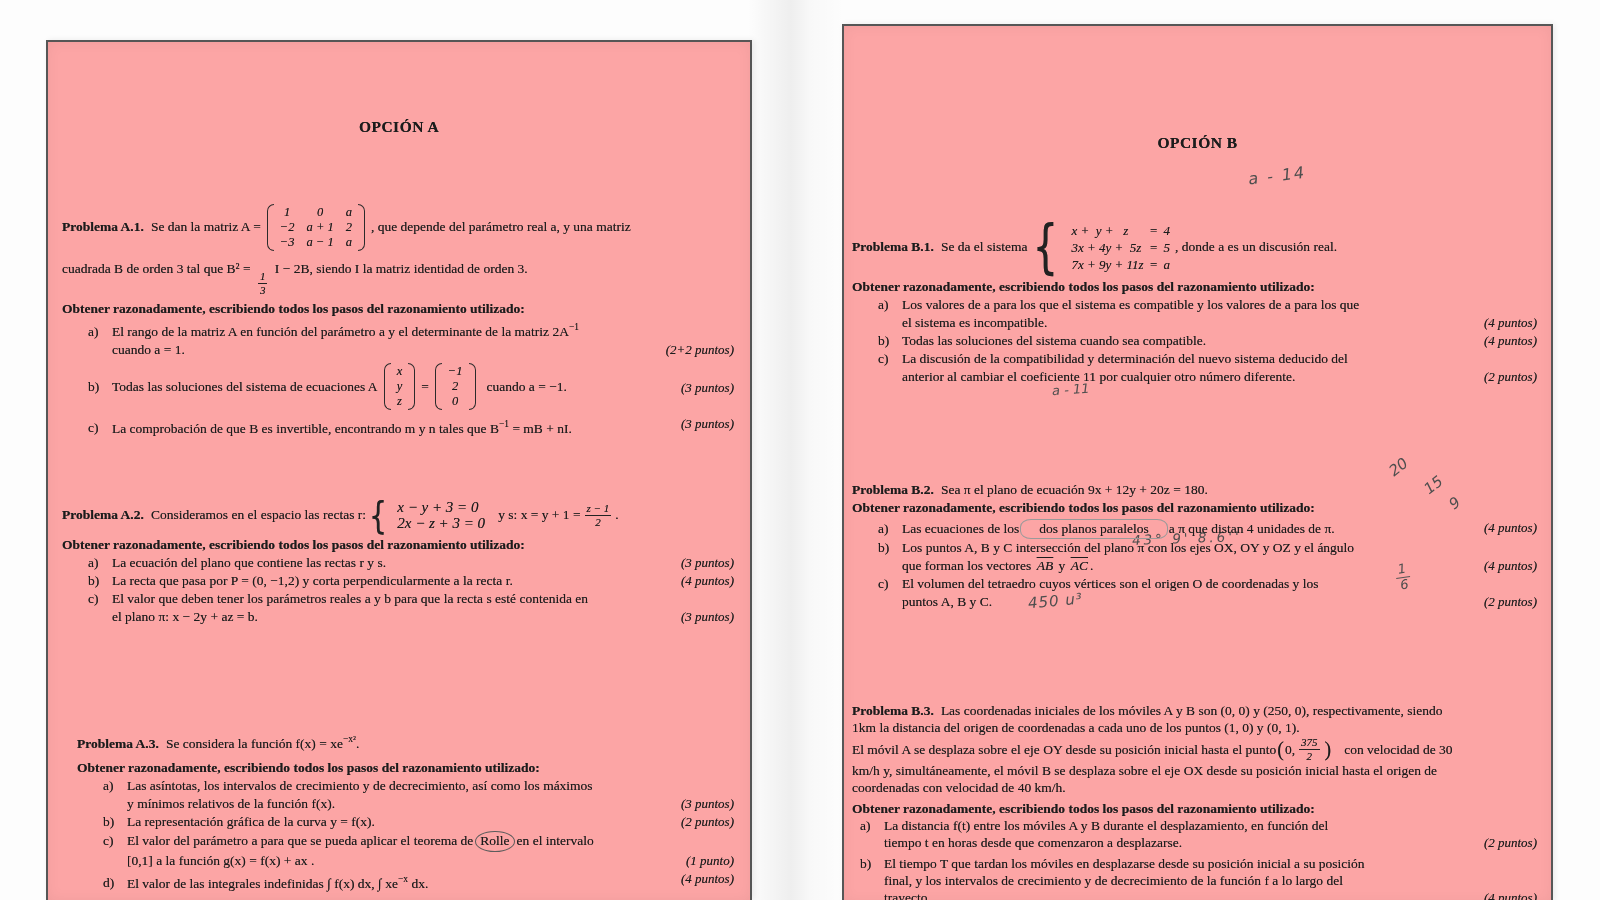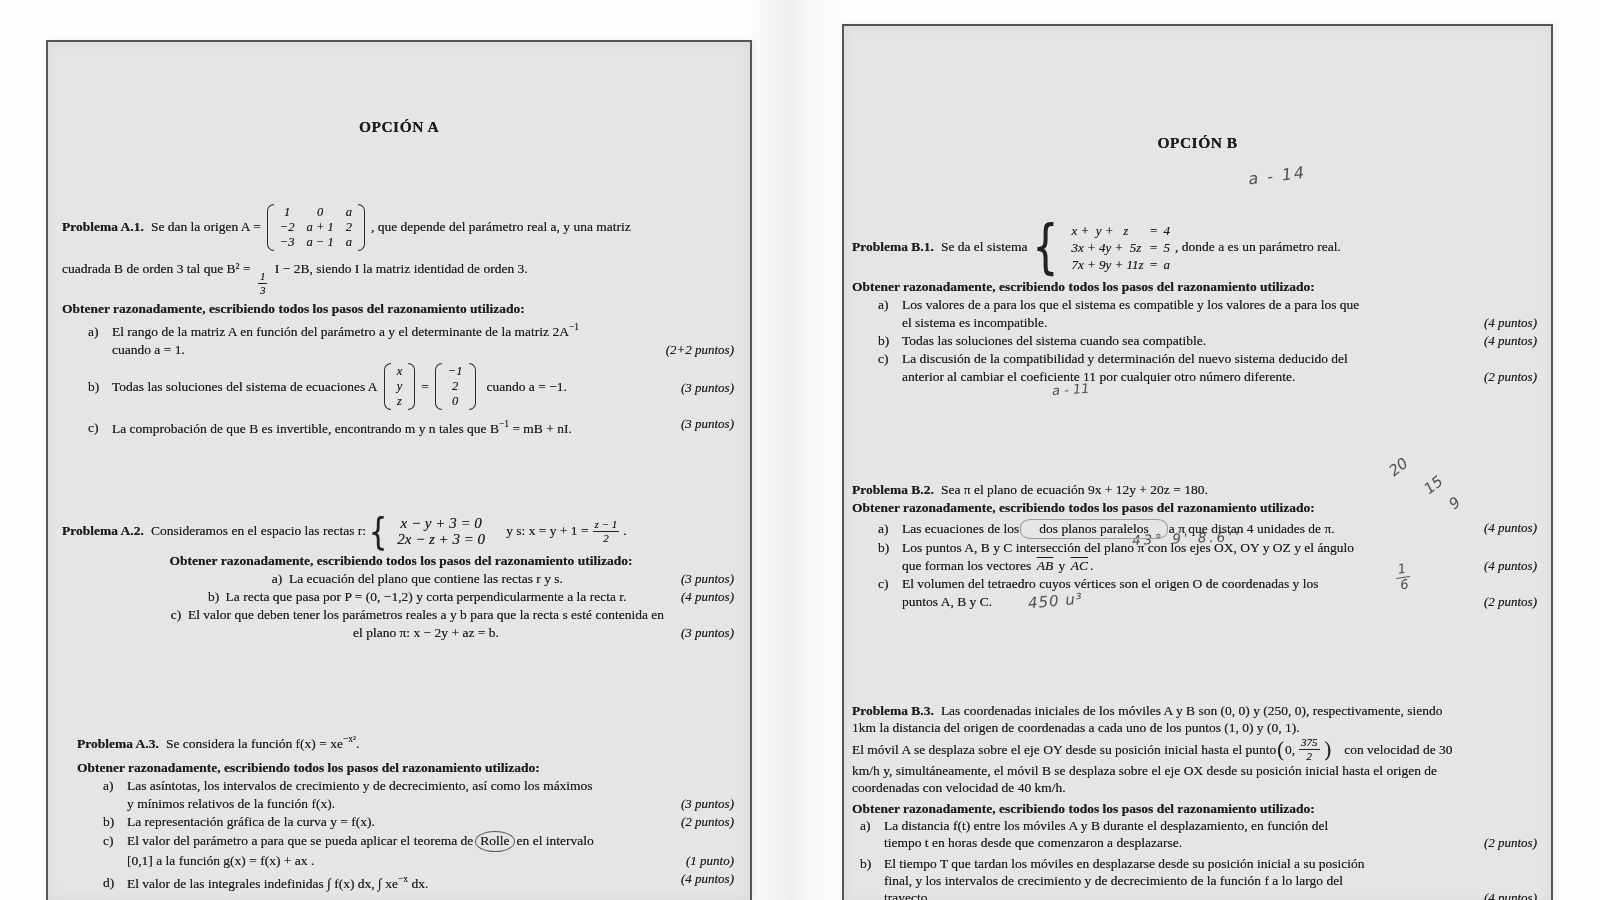--- a/index.html
+++ b/index.html
@@ -1,19 +1,19 @@
 <!DOCTYPE html>
 <html><head>
 <meta charset="utf-8">
 <style>
   html,body{margin:0;padding:0;}
   body{width:1600px;height:900px;overflow:hidden;background:#fdfdfd;
        font-family:"Liberation Serif",serif;color:#1c1c1c;}
   #canvas{position:relative;width:1600px;height:900px;}
-  .page{position:absolute;background:#e5e5e5;border:2px solid #565656;border-bottom:none;
+  .page{position:absolute;background:#fca5a5;border:2px solid #565656;border-bottom:none;
         box-shadow:inset 0 0 14px rgba(0,0,0,0.05), 2px 0 6px rgba(0,0,0,0.08);}
   .gutter{position:absolute;top:0;height:900px;pointer-events:none;
         background:linear-gradient(90deg,rgba(0,0,0,0) 0%,rgba(0,0,0,0.06) 45%,rgba(0,0,0,0.02) 65%,rgba(0,0,0,0) 100%);}
   .ptitle{position:absolute;width:100%;text-align:center;font-weight:bold;
         font-size:15.5px;letter-spacing:0.5px;text-shadow:0 0 0.5px #333;}
   .block{position:absolute;font-size:13.5px;line-height:18px;text-shadow:0 0 0.4px rgba(40,40,40,.65);}
   .bl,.mrow{position:relative;white-space:nowrap;}
   .mrow{display:flex;align-items:center;}
   .plabel{font-weight:bold;margin-right:7px;white-space:pre;}
   .obt{font-weight:bold;}
@@ -57,21 +57,21 @@
 
 <div id="canvas">
   <div class="gutter" style="left:748px;width:96px;"></div>
 
   <div class="page" style="left:46px;top:40px;width:702px;height:858px;">
     <div class="ptitle" style="top:76px;">OPCIÓN A</div>
 
     <div class="block" style="top:156px;left:14px;right:10px;">
       <div class="mrow" style="height:58px;">
         <span class="plabel">Problema A.1.</span>
-        <span>Se dan la origen  A =</span>
+        <span>Se dan la matriz  A =</span>
         <span class="mat">
           <span class="par pl"></span>
           <span class="mat-grid c3">
             <span>1</span>
             <span>0</span>
             <span>a</span>
             <span>−2</span>
             <span>a + 1</span>
             <span>2</span>
             <span>−3</span>
@@ -122,30 +122,30 @@
         </span>
         <span style="margin-left:5px;">cuando a = −1.</span>
         <span class="pts" style="top:20px;">(3 puntos)</span>
       </div>
       <div class="bl item">
         <span class="mk">c)</span><span>La comprobación de que B es invertible, encontrando m  y  n  tales que B</span><sup>−1</sup><span> = mB + nI.</span>
         <span class="pts">(3 puntos)</span>
       </div>
     </div>
 
-    <div class="block" style="top:468px;left:14px;right:10px;text-align:center;">
+    <div class="block" style="top:452px;left:14px;right:10px;">
       <div class="mrow" style="height:42px;">
         <span class="plabel">Problema A.2.</span>
         <span>Consideramos en el espacio las rectas r:</span>
         <span class="brace b2"></span>
         <span class="sys2">
           <span>x − y + 3 = 0</span>
           <span>2x − z + 3 = 0</span>
         </span>
-        <span style="margin-left:16px;">y  s: x = y + 1 =</span>
+        <span style="margin-left:8px;">y  s: x = y + 1 =</span>
         <span class="frac">
             <span class="fn">z − 1</span>
             <span>2</span>
           </span>
         <span>.</span>
       </div>
       <div class="bl obt">Obtener razonadamente, escribiendo todos los pasos del razonamiento utilizado:</div>
       <div class="bl item">
         <span class="mk">a)</span><span>La ecuación del plano que contiene las rectas r y s.</span>
         <span class="pts">(3 puntos)</span>
@@ -211,21 +211,21 @@
     <div class="block" style="top:190px;left:8px;right:8px;">
       <div class="mrow" style="height:62px;">
         <span class="plabel">Problema B.1.</span>
         <span>Se da el sistema</span>
         <span class="brace b3"></span>
         <span class="sys3">
           <span>x +  y +   z</span><span class="ceq">=</span><span>4</span>
           <span>3x + 4y +  5z</span><span class="ceq">=</span><span>5</span>
           <span>7x + 9y + 11z</span><span class="ceq">=</span><span>a</span>
         </span>
-        <span>, donde a es un parámetro real.</span>
+        <span>, donde a es un discusión real.</span>
       </div>
       <div class="bl obt">Obtener razonadamente, escribiendo todos los pasos del razonamiento utilizado:</div>
       <div class="bl item">
         <span class="mk">a)</span><span>Los valores de a para los que el sistema es compatible y los valores de a para los que</span>
       </div>
       <div class="bl cont">
         <span>el sistema es incompatible.</span>
         <span class="pts">(4 puntos)</span>
       </div>
       <div class="bl item">

